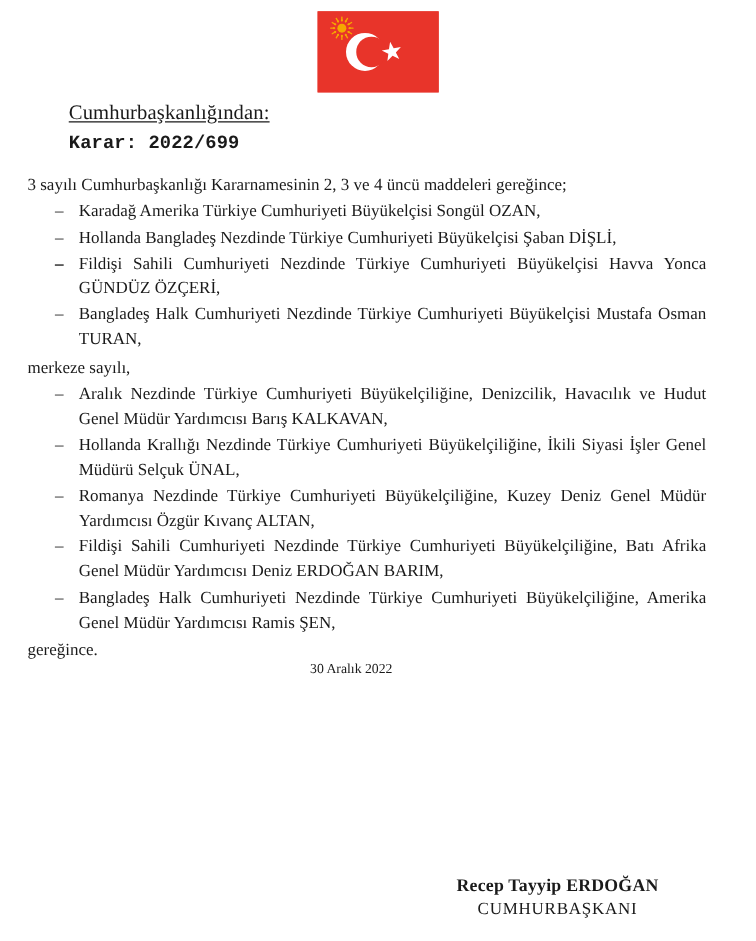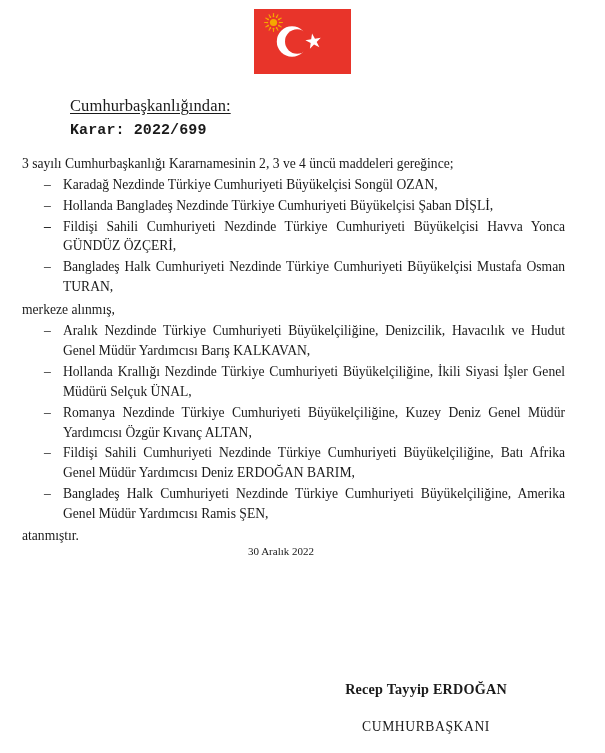--- a/index.html
+++ b/index.html
@@ -27,22 +27,22 @@
     width: 97px;
     height: 65px;
     position: relative;
     background: #e8342a;
     display: block;
   }
   .flag svg { display: block; }
 
   
   .header {
-    margin-top: 22px;
-    padding-left: 70px;
+    margin-top: 6px;
+    padding-left: 55px;
   }
   .doc-title {
     font-size: 16.5px;
     font-weight: 400;
     text-decoration: underline;
     text-underline-offset: 2px;
     letter-spacing: 0.1px;
     line-height: 1.25;
   }
   .karar {
@@ -93,34 +93,34 @@
   
   .date-line {
     text-align: center;
     font-size: 11px;
     padding-right: 25px;
   }
 
   
   .signature {
     position: absolute;
-    right: 64px;
+    right: 44px;
     bottom: 18px;
     text-align: center;
     width: 230px;
   }
   .sig-name {
     font-size: 14.2px;
     font-weight: bold;
     letter-spacing: 0.2px;
   }
   .sig-role {
     font-size: 13.6px;
     font-weight: 400;
-    margin-top: 21px;
+    margin-top: 1px;
     letter-spacing: 0.6px;
   }
 </style>
 </head>
 <body>
 
 <div class="flag-wrap">
   <div class="flag">
     <svg width="97" height="65" viewBox="0 0 97 65" xmlns="http://www.w3.org/2000/svg">
       <rect x="0" y="0" width="97" height="65" fill="#e8342a"></rect>
@@ -176,40 +176,40 @@
   <div class="karar">Karar: 2022/699</div>
 </div>
 
 <div class="body-block">
 
   <div class="intro">3 sayılı Cumhurbaşkanlığı Kararnamesinin 2, 3 ve 4 üncü maddeleri gereğince;</div>
 
   <ul class="decree-list">
     <li>
       <span class="dash">–</span>
-      <span>Karadağ Nezdinde Türkiye Cumhuriyeti Büyükelçisi Songül OZAN,</span>
+      <span>Karadağ Amerika Türkiye Cumhuriyeti Büyükelçisi Songül OZAN,</span>
     </li>
     <li>
       <span class="dash">–</span>
       <span>Hollanda Bangladeş Nezdinde Türkiye Cumhuriyeti Büyükelçisi Şaban DİŞLİ,</span>
     </li>
     <li>
       <span class="dash">–</span>
     </li>
     <li>
       <span class="dash">–</span>
       <span>Fildişi Sahili Cumhuriyeti Nezdinde Türkiye Cumhuriyeti Büyükelçisi Havva Yonca GÜNDÜZ ÖZÇERİ,</span>
     </li>
     <li>
       <span class="dash">–</span>
       <span>Bangladeş Halk Cumhuriyeti Nezdinde Türkiye Cumhuriyeti Büyükelçisi Mustafa Osman TURAN,</span>
     </li>
   </ul>
 
-  <div class="midline">merkeze alınmış,</div>
+  <div class="midline">merkeze sayılı,</div>
 
   <ul class="decree-list group-two">
     <li>
       <span class="dash">–</span>
       <span>Aralık Nezdinde Türkiye Cumhuriyeti Büyükelçiliğine, Denizcilik, Havacılık ve Hudut Genel Müdür Yardımcısı Barış KALKAVAN,</span>
     </li>
     <li>
       <span class="dash">–</span>
       <span>Hollanda Krallığı Nezdinde Türkiye Cumhuriyeti Büyükelçiliğine, İkili Siyasi İşler Genel Müdürü Selçuk ÜNAL,</span>
     </li>
@@ -220,21 +220,21 @@
     <li>
       <span class="dash">–</span>
       <span>Fildişi Sahili Cumhuriyeti Nezdinde Türkiye Cumhuriyeti Büyükelçiliğine, Batı Afrika Genel Müdür Yardımcısı Deniz ERDOĞAN BARIM,</span>
     </li>
     <li>
       <span class="dash">–</span>
       <span>Bangladeş Halk Cumhuriyeti Nezdinde Türkiye Cumhuriyeti Büyükelçiliğine, Amerika Genel Müdür Yardımcısı Ramis ŞEN,</span>
     </li>
   </ul>
 
-  <div class="closing">atanmıştır.</div>
+  <div class="closing">gereğince.</div>
 
   <div class="date-line">30 Aralık 2022</div>
 </div>
 
 <div class="signature">
   <div class="sig-name">Recep Tayyip ERDOĞAN</div>
   <div class="sig-role">CUMHURBAŞKANI</div>
 </div>
 
 </body></html>

